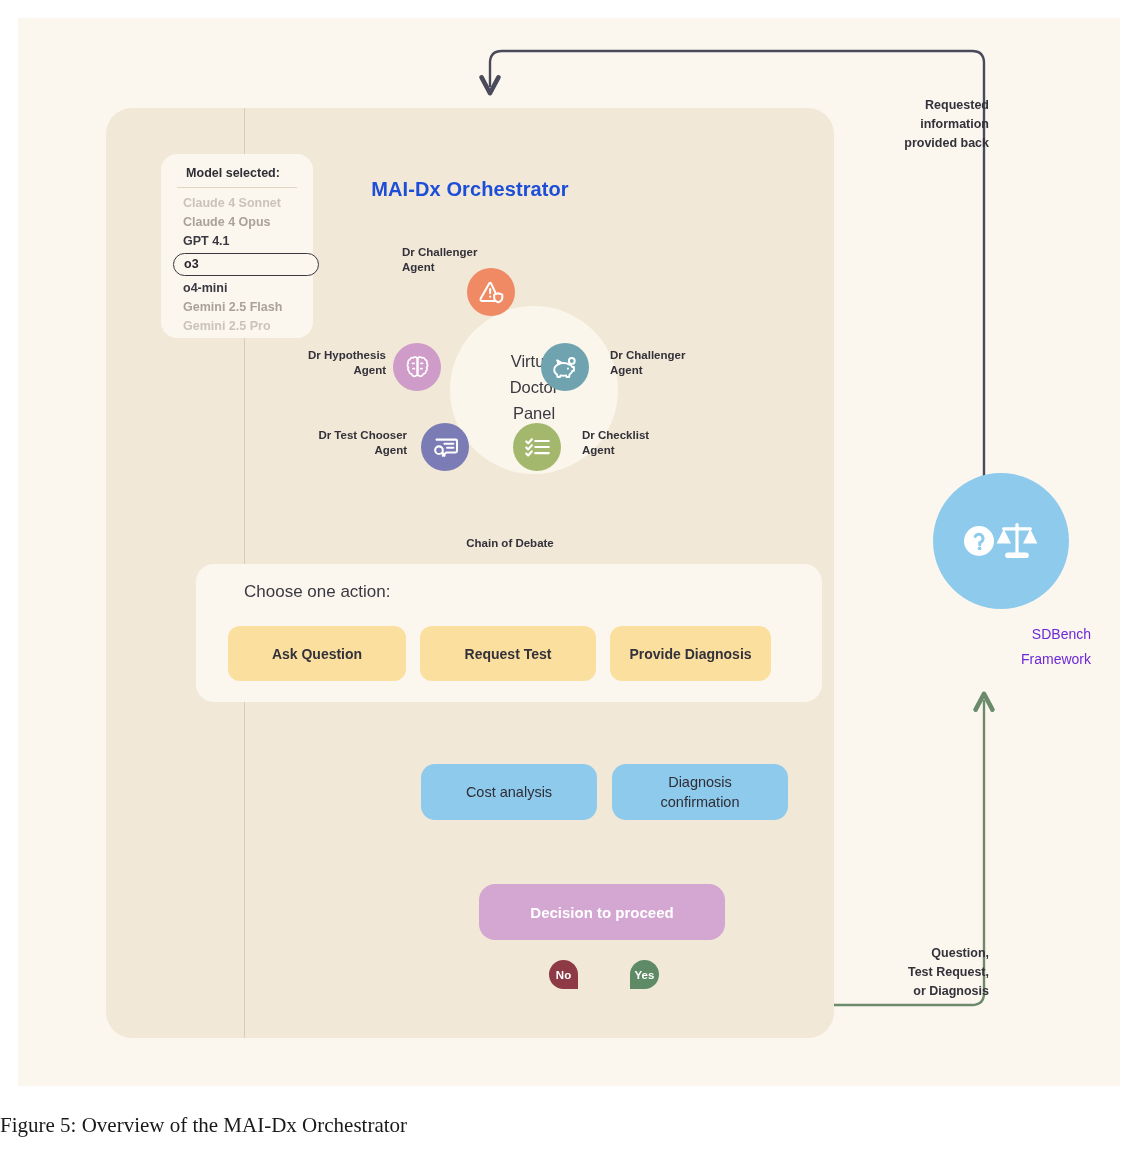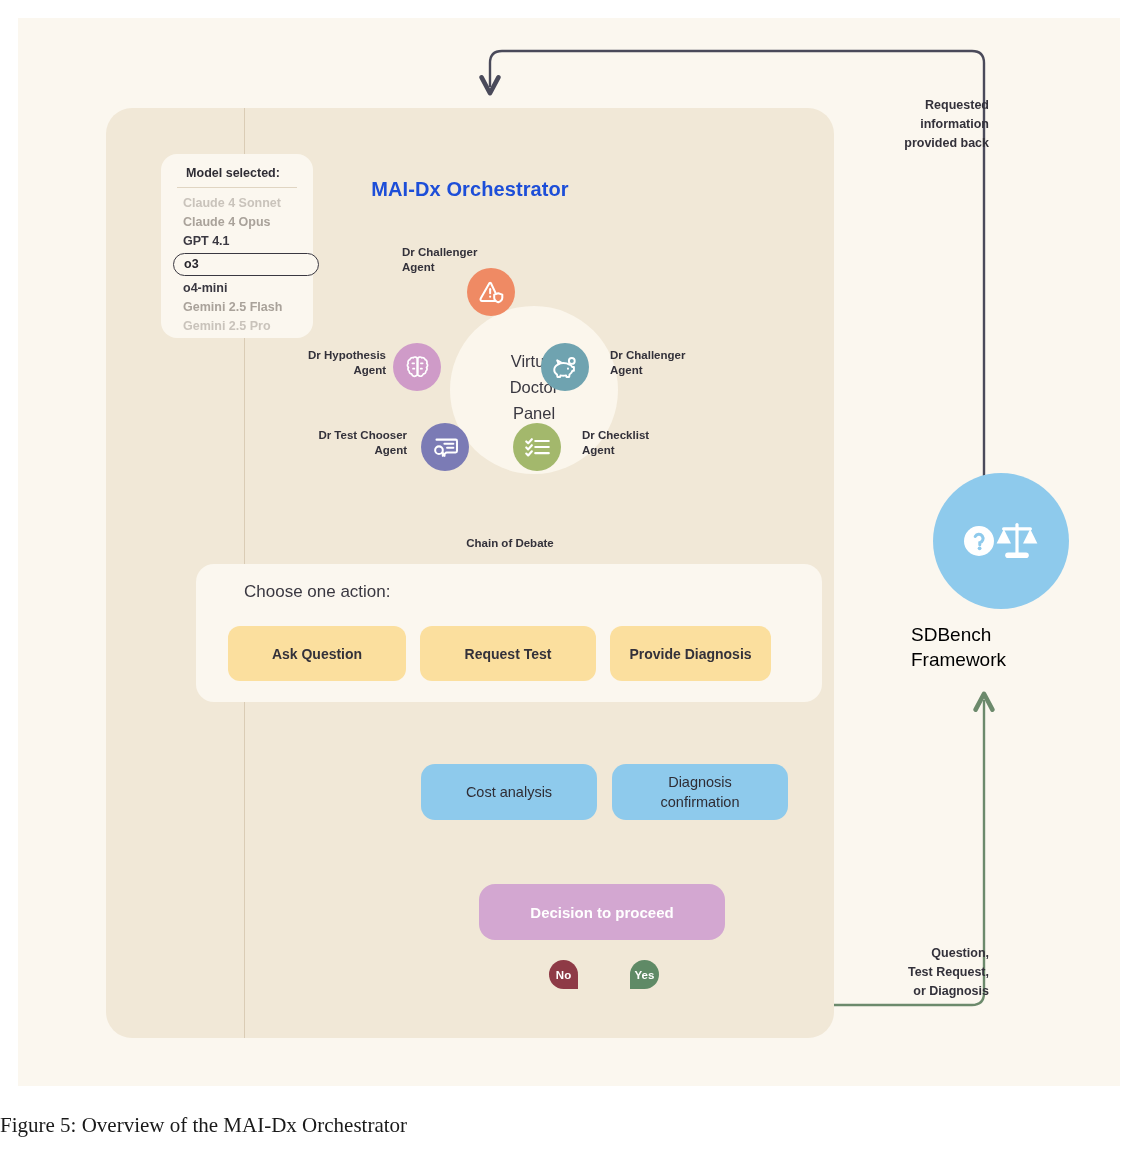--- a/index.html
+++ b/index.html
@@ -121,22 +121,22 @@
   #badgeYes{left:612px;top:942px;background:#5f8a66;border-radius:50% 50% 50% 0;}
 
   
   .sdb-circle{
     position:absolute;left:915px;top:455px;width:136px;height:136px;
     border-radius:50%;background:#8ecaec;
     display:flex;align-items:center;justify-content:center;
   }
   .sdb-circle svg{width:78px;height:52px;display:block;}
   .sdb-label{
-    position:absolute;left:893px;top:604px;width:180px;text-align:left;
-    font-size:19px;line-height:25px;color:#000000;
+    position:absolute;left:893px;top:604px;width:180px;text-align:right;
+    font-size:14px;line-height:25px;color:#6d28d9;
   }
   .edge-label{
     position:absolute;font-size:12.5px;font-weight:700;line-height:19px;
     color:#33313a;text-align:right;
   }
   #lblTop{left:845px;top:78px;width:126px;}
   #lblBottom{left:845px;top:926px;width:126px;}
 
   .caption{
     position:absolute;left:0;top:1113px;width:1138px;text-align:left;

